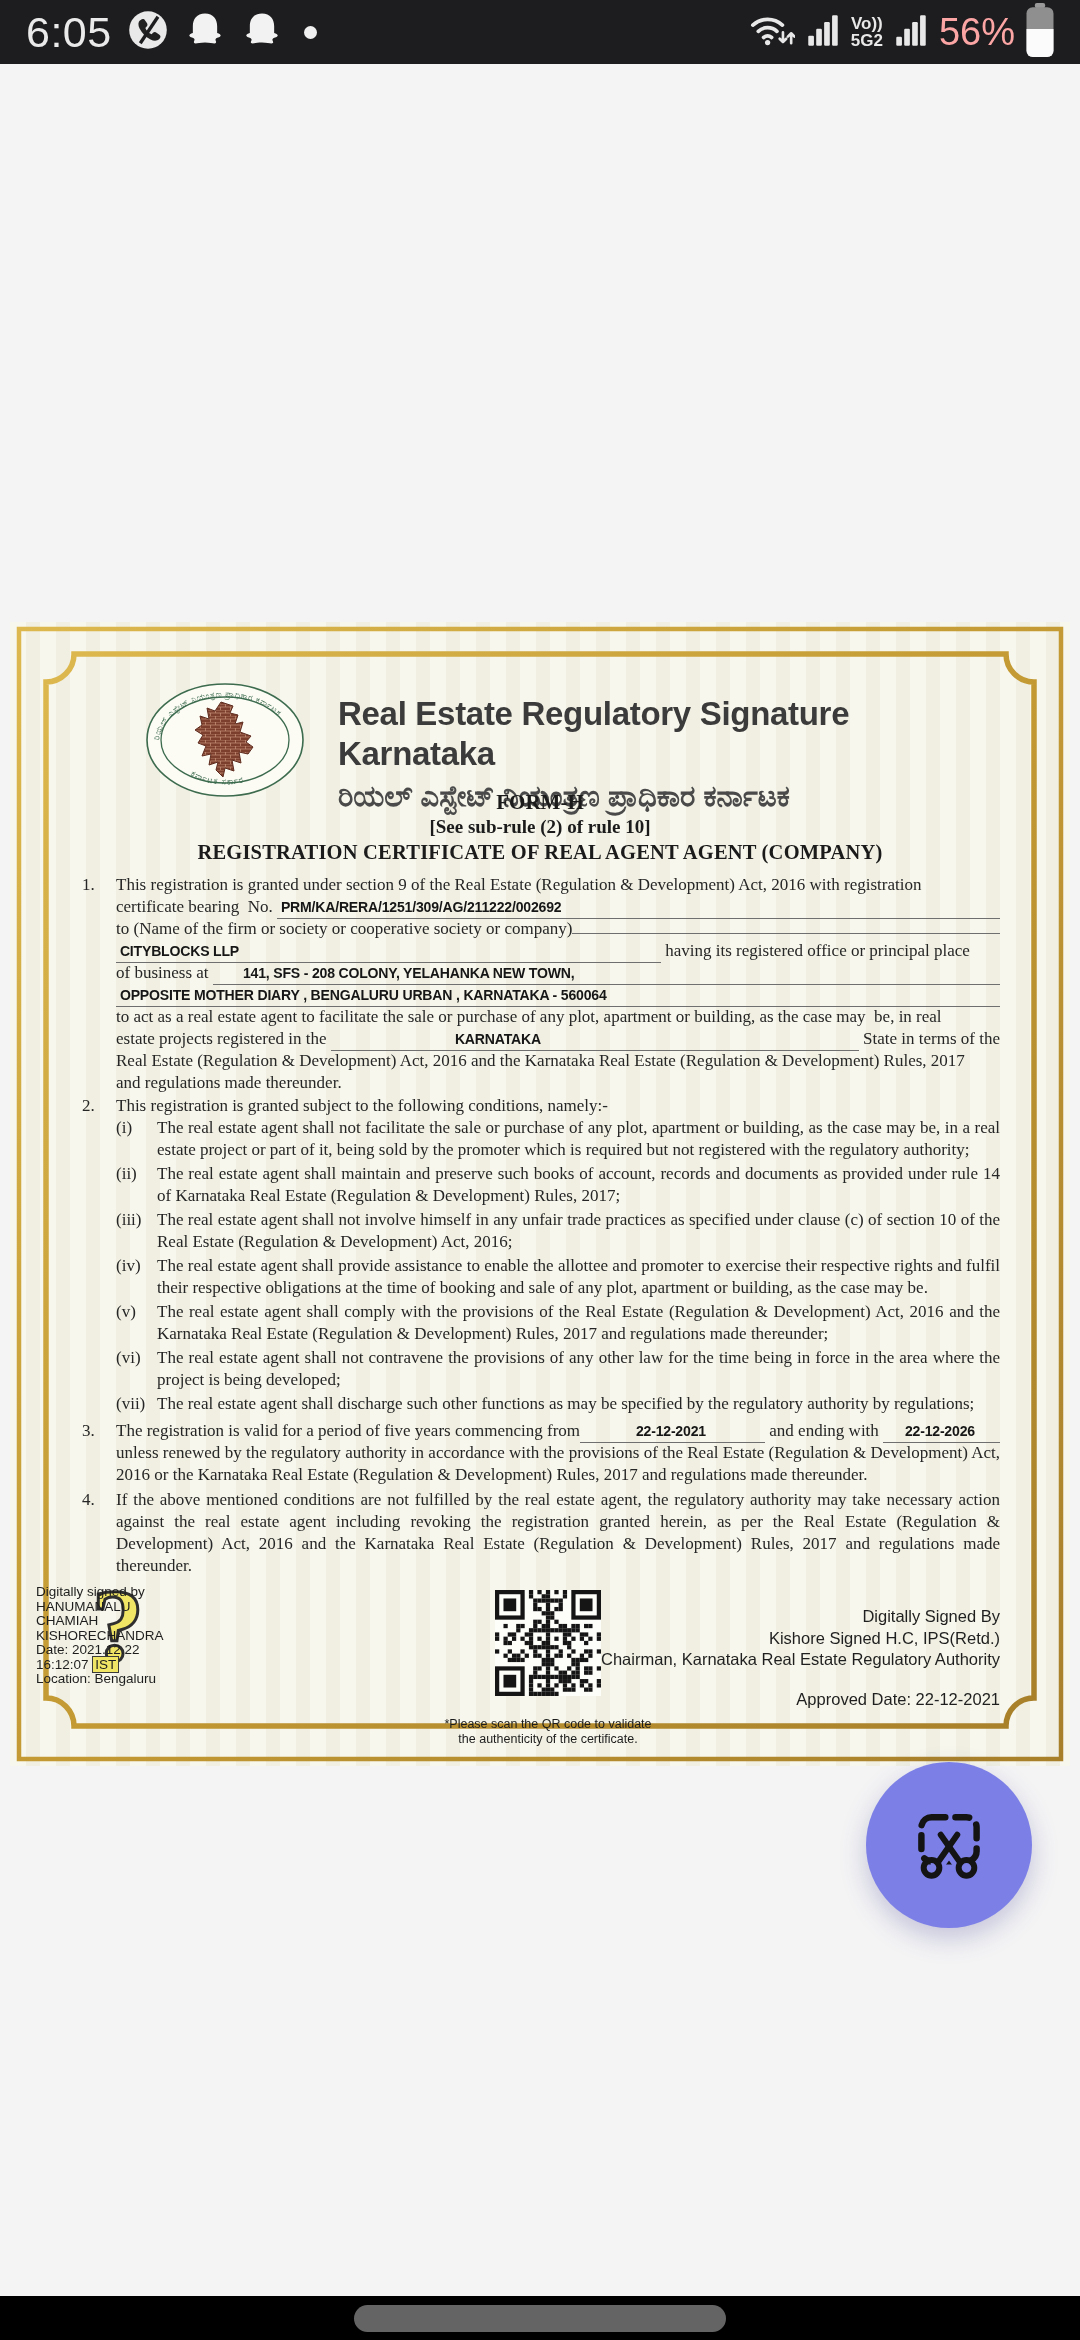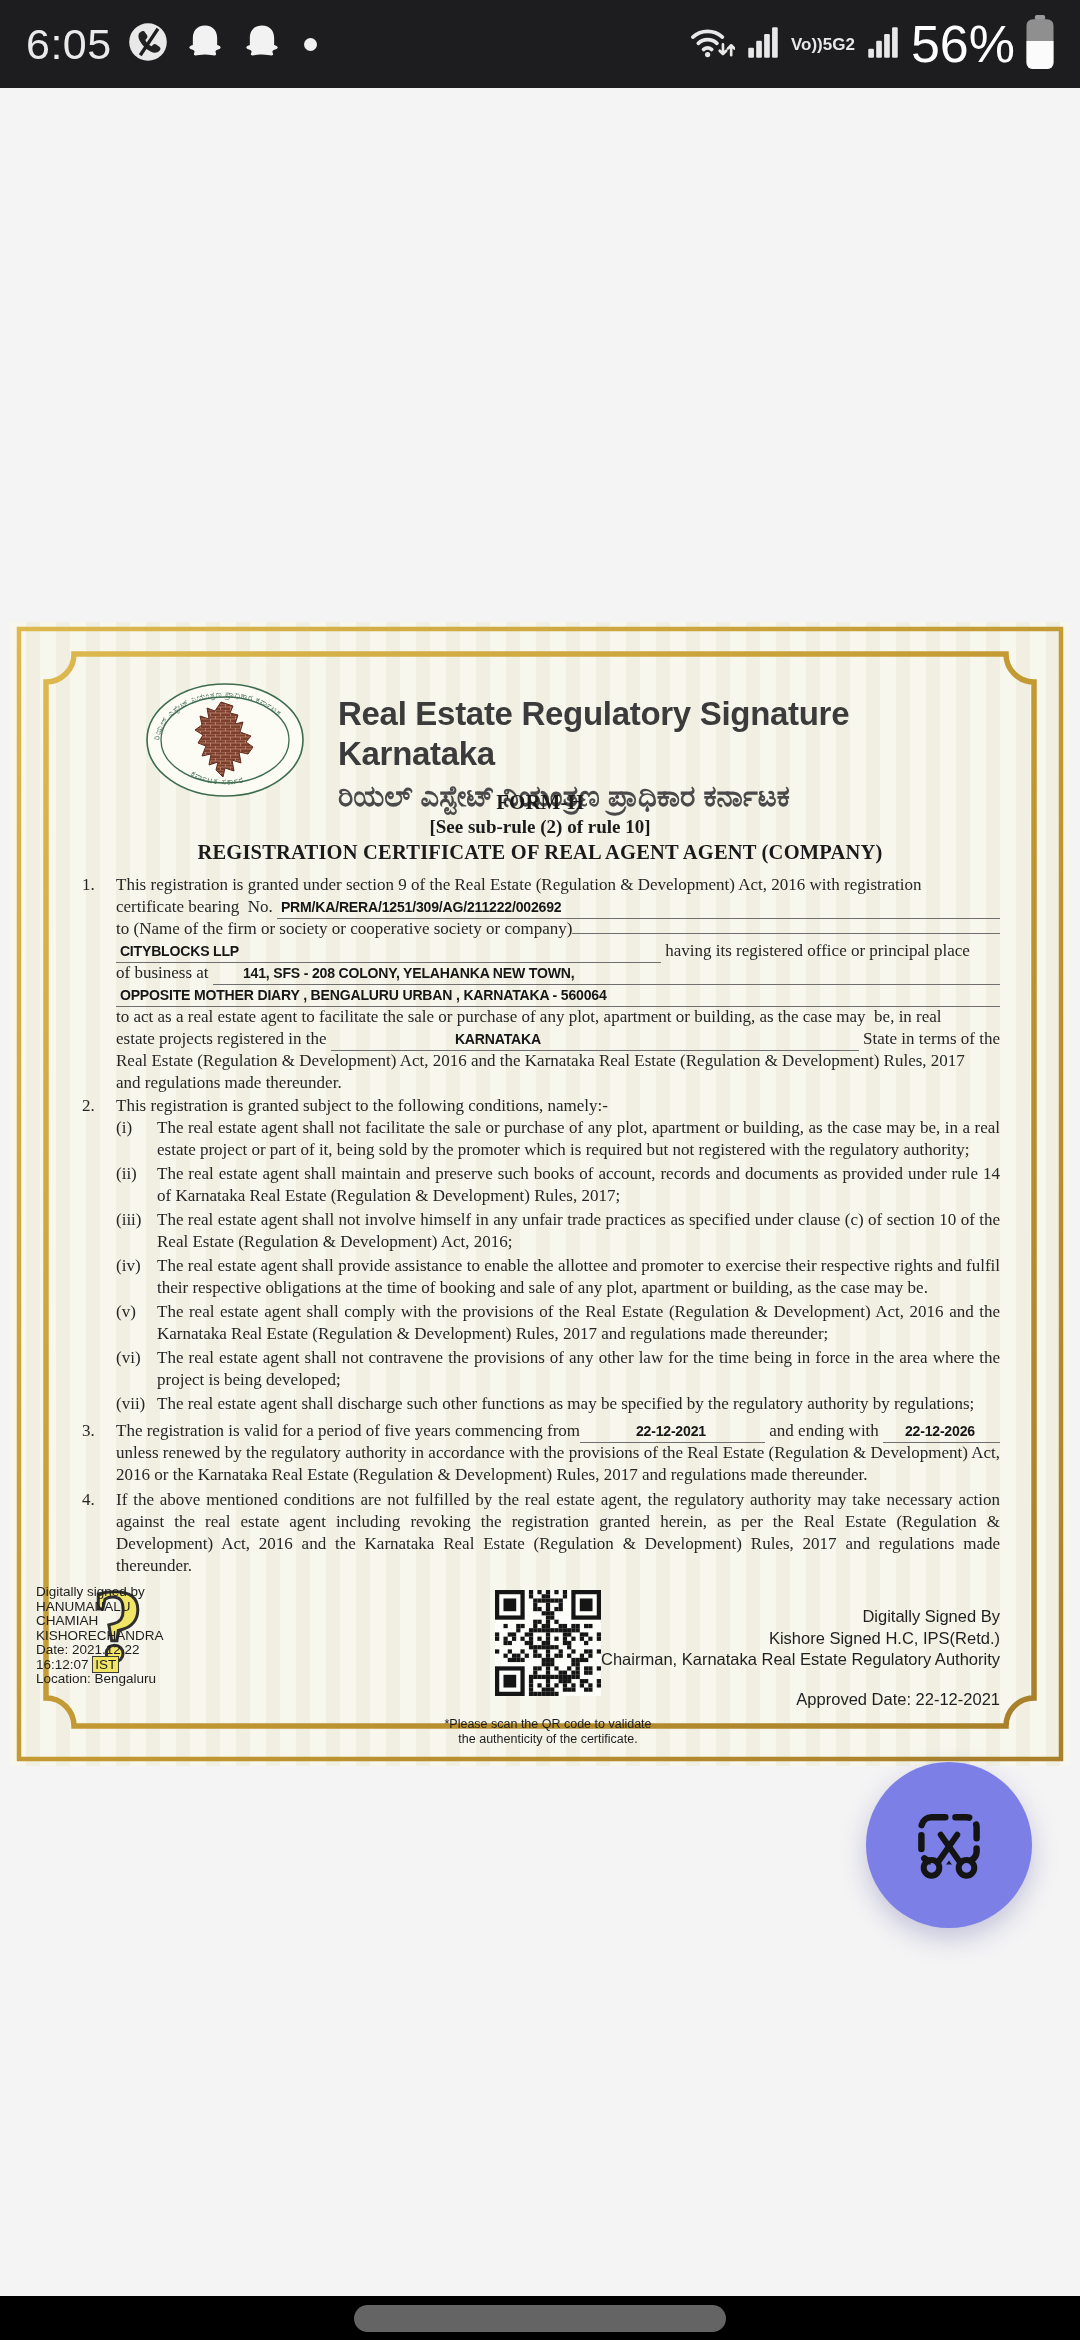--- a/index.html
+++ b/index.html
@@ -1,25 +1,25 @@
 <!DOCTYPE html>
 <html><head>
 <meta charset="utf-8">
 <style>
   html,body{margin:0;padding:0;background:#e9e9ea;}
   body{width:1080px;height:2340px;overflow:hidden;}
   .screen{position:relative;width:1080px;height:2340px;background:#f4f4f5;font-family:"Liberation Sans",sans-serif;}
 
   
-  .status-bar{position:absolute;top:0;left:0;right:0;height:88px;background:#1d1d1f;display:flex;align-items:center;padding:0 26px;box-sizing:border-box;color:#ececec;}
+  .status-bar{position:absolute;top:0;left:0;right:0;height:64px;background:#1d1d1f;display:flex;align-items:center;padding:0 26px;box-sizing:border-box;color:#ececec;}
   .sb-left{display:flex;align-items:center;gap:15px;}
   .sb-time{font-size:43px;letter-spacing:.5px;color:#eaeaea;}
   .sb-right{margin-left:auto;display:flex;align-items:center;gap:11px;}
-  .sb-pct{font-size:52px;color:#ffffff;}
-  .volte{display:flex;flex-direction:row;align-items:center;line-height:17px;font-weight:700;font-size:17px;color:#e8e8e8;}
+  .sb-pct{font-size:38px;color:#fca5a5;}
+  .volte{display:flex;flex-direction:column;align-items:center;line-height:17px;font-weight:700;font-size:17px;color:#e8e8e8;}
 
   
   .certificate{position:absolute;left:10px;top:622px;width:1060px;height:1144px;
     background:repeating-linear-gradient(90deg,#f8f7ed 0 16px,#f0efe2 16px 30px);}
   .border-svg{position:absolute;inset:0;}
   .seal{position:absolute;left:133px;top:58px;width:164px;height:120px;}
   .hdr{position:absolute;left:328px;top:72px;width:665px;}
   .hdr-en{font-weight:700;font-size:33px;line-height:40px;color:#3b3b3b;letter-spacing:-.3px;}
   .hdr-kn{font-weight:700;font-size:29px;line-height:38px;color:#4a4a4a;margin-top:3px;}
   .form-block{position:absolute;left:0;right:0;top:168px;text-align:center;font-family:"Liberation Serif",serif;color:#1b1b1b;}

